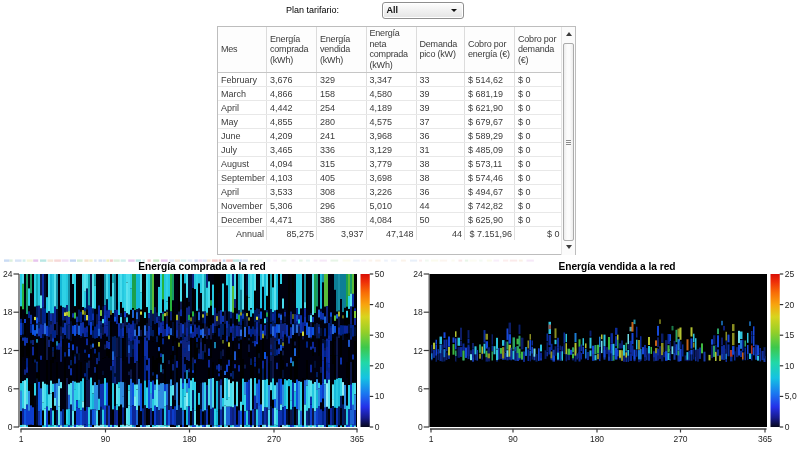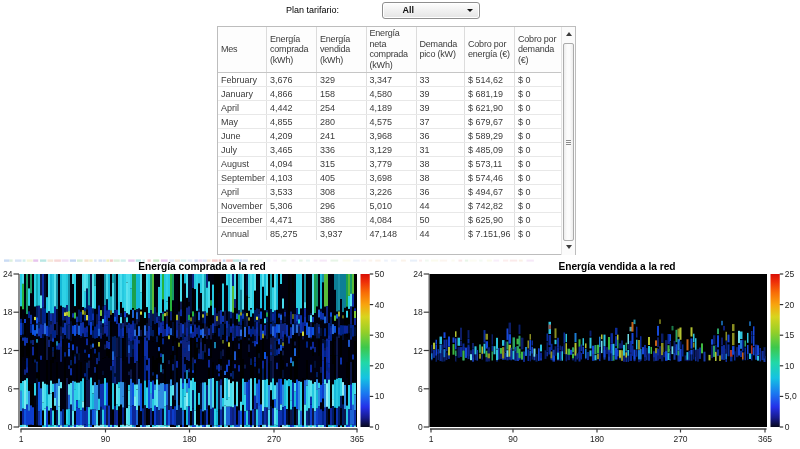--- a/index.html
+++ b/index.html
@@ -1,29 +1,29 @@
 <!DOCTYPE html>
 <html><head><meta charset="utf-8"><title>t</title>
 <style>
 html,body{margin:0;padding:0;width:800px;height:449px;background:#fff;overflow:hidden;
 font-family:"Liberation Sans",sans-serif;}
 #lab{position:absolute;left:286px;top:4px;width:90px;text-align:left;font-size:9px;color:#000;line-height:13px;}
 #combo{position:absolute;left:381.5px;top:2px;width:76px;height:15px;border:1px solid #8f8f8f;border-radius:3px;
 background:linear-gradient(#fefefe,#f2f2f2 45%,#e4e4e4);font-size:9px;font-weight:bold;color:#111;
-line-height:15px;padding-left:20px;box-shadow:inset 0 0 0 1px #fff;}
+line-height:15px;padding-left:4px;box-shadow:inset 0 0 0 1px #fff;}
 #combo .arr{position:absolute;right:6px;top:6px;width:0;height:0;border-left:3.5px solid transparent;
 border-right:3.5px solid transparent;border-top:3.8px solid #111;}
 #tablewrap{position:absolute;left:217px;top:26px;width:357px;height:227px;border:1px solid #bdbdbd;background:#fff;}
 #grid{border-collapse:collapse;table-layout:fixed;font-size:9px;color:#3b3b3b;margin:0;width:344.5px;}
 #grid th,#grid td{box-sizing:border-box;}
 #grid th{font-weight:normal;text-align:left;vertical-align:middle;padding:0 1px 0 3px;line-height:10.5px;white-space:nowrap;overflow:hidden;letter-spacing:-0.2px;
 border-right:1px solid #dcdcdc;border-bottom:1px solid #c6c6c6;height:45px;background:#fdfdfd;}
 #grid td{vertical-align:middle;padding:1px 2px 0 3px;border-right:1px solid #e0e0e0;border-bottom:1px solid #e8e8e8;
 height:14px;overflow:hidden;white-space:nowrap;}
-#grid tr:last-child td{border-bottom:none;}
+#grid tr:last-child td{border-bottom:none;text-align:right;}
 #sbar{position:absolute;right:0;top:0;width:13px;height:228px;background:#fbfbfb;border-left:1px solid #e4e4e4;}
 .sarr{position:absolute;left:0;width:13px;height:8px;}
 .tri-up{margin:2px auto 0;width:0;height:0;border-left:3.5px solid transparent;border-right:3.5px solid transparent;border-bottom:4px solid #3c3c3c;}
 .tri-dn{margin:2px auto 0;width:0;height:0;border-left:3.5px solid transparent;border-right:3.5px solid transparent;border-top:4px solid #3c3c3c;}
 #sthumb{position:absolute;left:1px;top:16px;width:9px;height:196px;border:1px solid #ababab;border-radius:2px;
 background:linear-gradient(90deg,#ececec,#fcfcfc 35%,#fcfcfc 65%,#ececec);}
 .grip{position:absolute;left:2px;top:96px;width:5px;}
 .grip i{display:block;height:1px;margin-bottom:1px;background:#8a8a8a;}
 </style></head>
 <body>
@@ -46,21 +46,21 @@
         <tr>
           <td>February</td>
           <td>3,676</td>
           <td>329</td>
           <td>3,347</td>
           <td>33</td>
           <td>$ 514,62</td>
           <td>$ 0</td>
         </tr>
         <tr>
-          <td>January</td>
+          <td>March</td>
           <td>4,866</td>
           <td>158</td>
           <td>4,580</td>
           <td>39</td>
           <td>$ 681,19</td>
           <td>$ 0</td>
         </tr>
         <tr>
           <td>April</td>
           <td>4,442</td>

